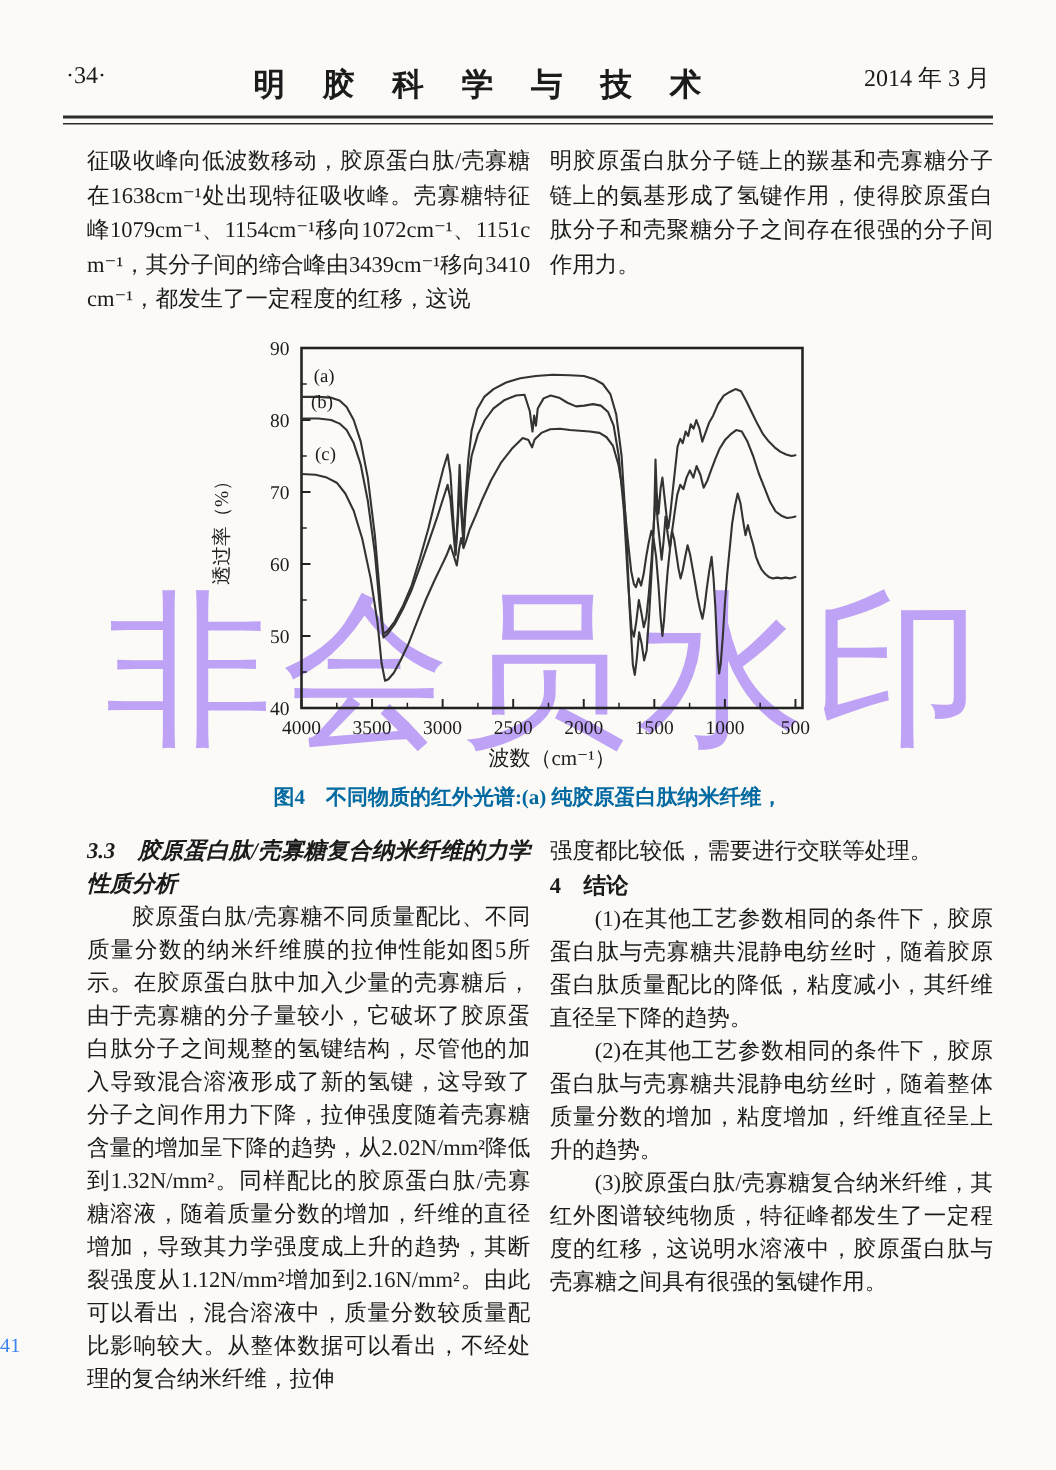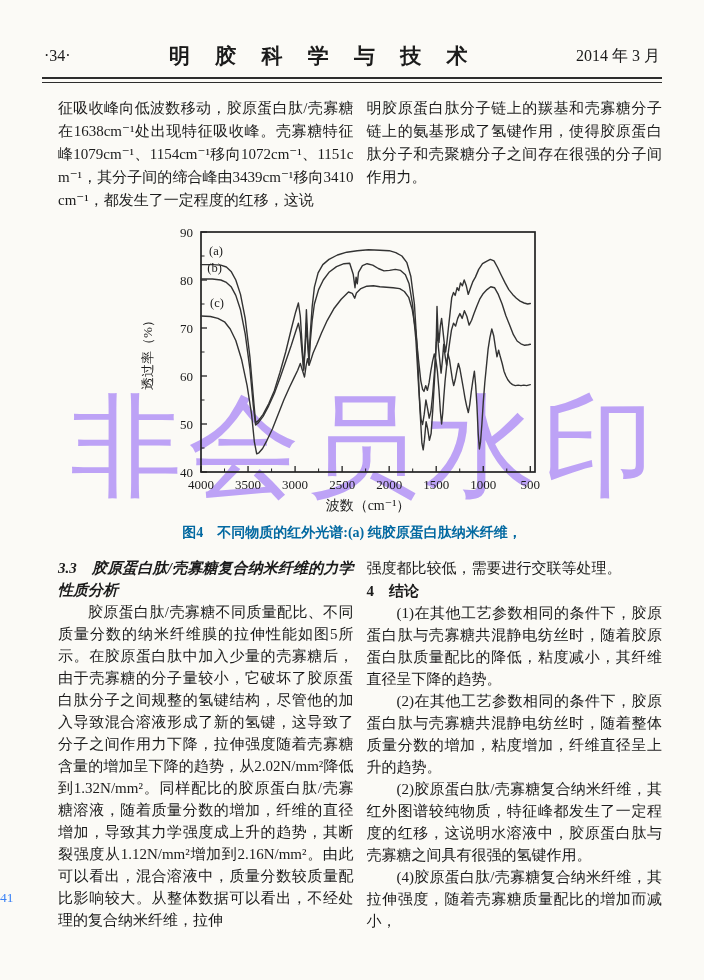--- a/index.html
+++ b/index.html
@@ -8,21 +8,21 @@
     background:#fbfaf6;color:#1b1b1b;overflow:hidden;
     font-family:"Liberation Serif","DejaVu Serif",serif;
   }
   .watermark{
     position:absolute;left:70px;top:372px;z-index:0;
     font-size:112px;letter-spacing:6px;white-space:nowrap;
     opacity:.55;pointer-events:none;font-family:"DejaVu Sans",sans-serif;
   }
   .content{position:relative;z-index:1;}
   .header{
-    display:flex;justify-content:space-between;align-items:center;
+    display:flex;justify-content:space-between;align-items:flex-start;
     margin:42px 44px 0 44px;font-size:16px;
   }
   .header .journal{letter-spacing:10px;font-weight:bold;font-size:21px;}
   .double-rule{
     margin:7px 42px 0 42px;height:3px;
     border-top:2.5px solid #2d2d2d;border-bottom:1.6px solid #2d2d2d;
   }
   .cols{display:flex;gap:13px;margin:14px 42px 0 58px;}
   .col{flex:1;min-width:0;text-align:justify;word-break:break-all;}
   .cols.top .col{font-size:15px;line-height:23px;}
@@ -119,21 +119,20 @@
     <div class="cols bottom">
       <div class="col">
         <h3 class="h33">3.3　胶原蛋白肽/壳寡糖复合纳米纤维的力学性质分析</h3>
         <p class="indent">胶原蛋白肽/壳寡糖不同质量配比、不同质量分数的纳米纤维膜的拉伸性能如图5所示。在胶原蛋白肽中加入少量的壳寡糖后，由于壳寡糖的分子量较小，它破坏了胶原蛋白肽分子之间规整的氢键结构，尽管他的加入导致混合溶液形成了新的氢键，这导致了分子之间作用力下降，拉伸强度随着壳寡糖含量的增加呈下降的趋势，从2.02N/mm²降低到1.32N/mm²。同样配比的胶原蛋白肽/壳寡糖溶液，随着质量分数的增加，纤维的直径增加，导致其力学强度成上升的趋势，其断裂强度从1.12N/mm²增加到2.16N/mm²。由此可以看出，混合溶液中，质量分数较质量配比影响较大。从整体数据可以看出，不经处理的复合纳米纤维，拉伸</p>
       </div>
       <div class="col">
         <p>强度都比较低，需要进行交联等处理。</p>
         <h3 class="h4">4　结论</h3>
         <p class="indent">(1)在其他工艺参数相同的条件下，胶原蛋白肽与壳寡糖共混静电纺丝时，随着胶原蛋白肽质量配比的降低，粘度减小，其纤维直径呈下降的趋势。</p>
         <p class="indent">(2)在其他工艺参数相同的条件下，胶原蛋白肽与壳寡糖共混静电纺丝时，随着整体质量分数的增加，粘度增加，纤维直径呈上升的趋势。</p>
-        <p class="indent">(2)胶原蛋白肽/壳寡糖复合纳米纤维，其红外图谱较纯物质，特征峰都发生了一定程度的红移，这说明水溶液中，胶原蛋白肽与壳寡糖之间具有很强的氢键作用。</p>
-        <p class="indent">(4)胶原蛋白肽/壳寡糖复合纳米纤维，其拉伸强度，随着壳寡糖质量配比的增加而减小，</p>
+        <p class="indent">(3)胶原蛋白肽/壳寡糖复合纳米纤维，其红外图谱较纯物质，特征峰都发生了一定程度的红移，这说明水溶液中，胶原蛋白肽与壳寡糖之间具有很强的氢键作用。</p>
       </div>
     </div>
 
     <div class="pageno">41</div>
 
   </div>
 </div>
 
 </body></html>

